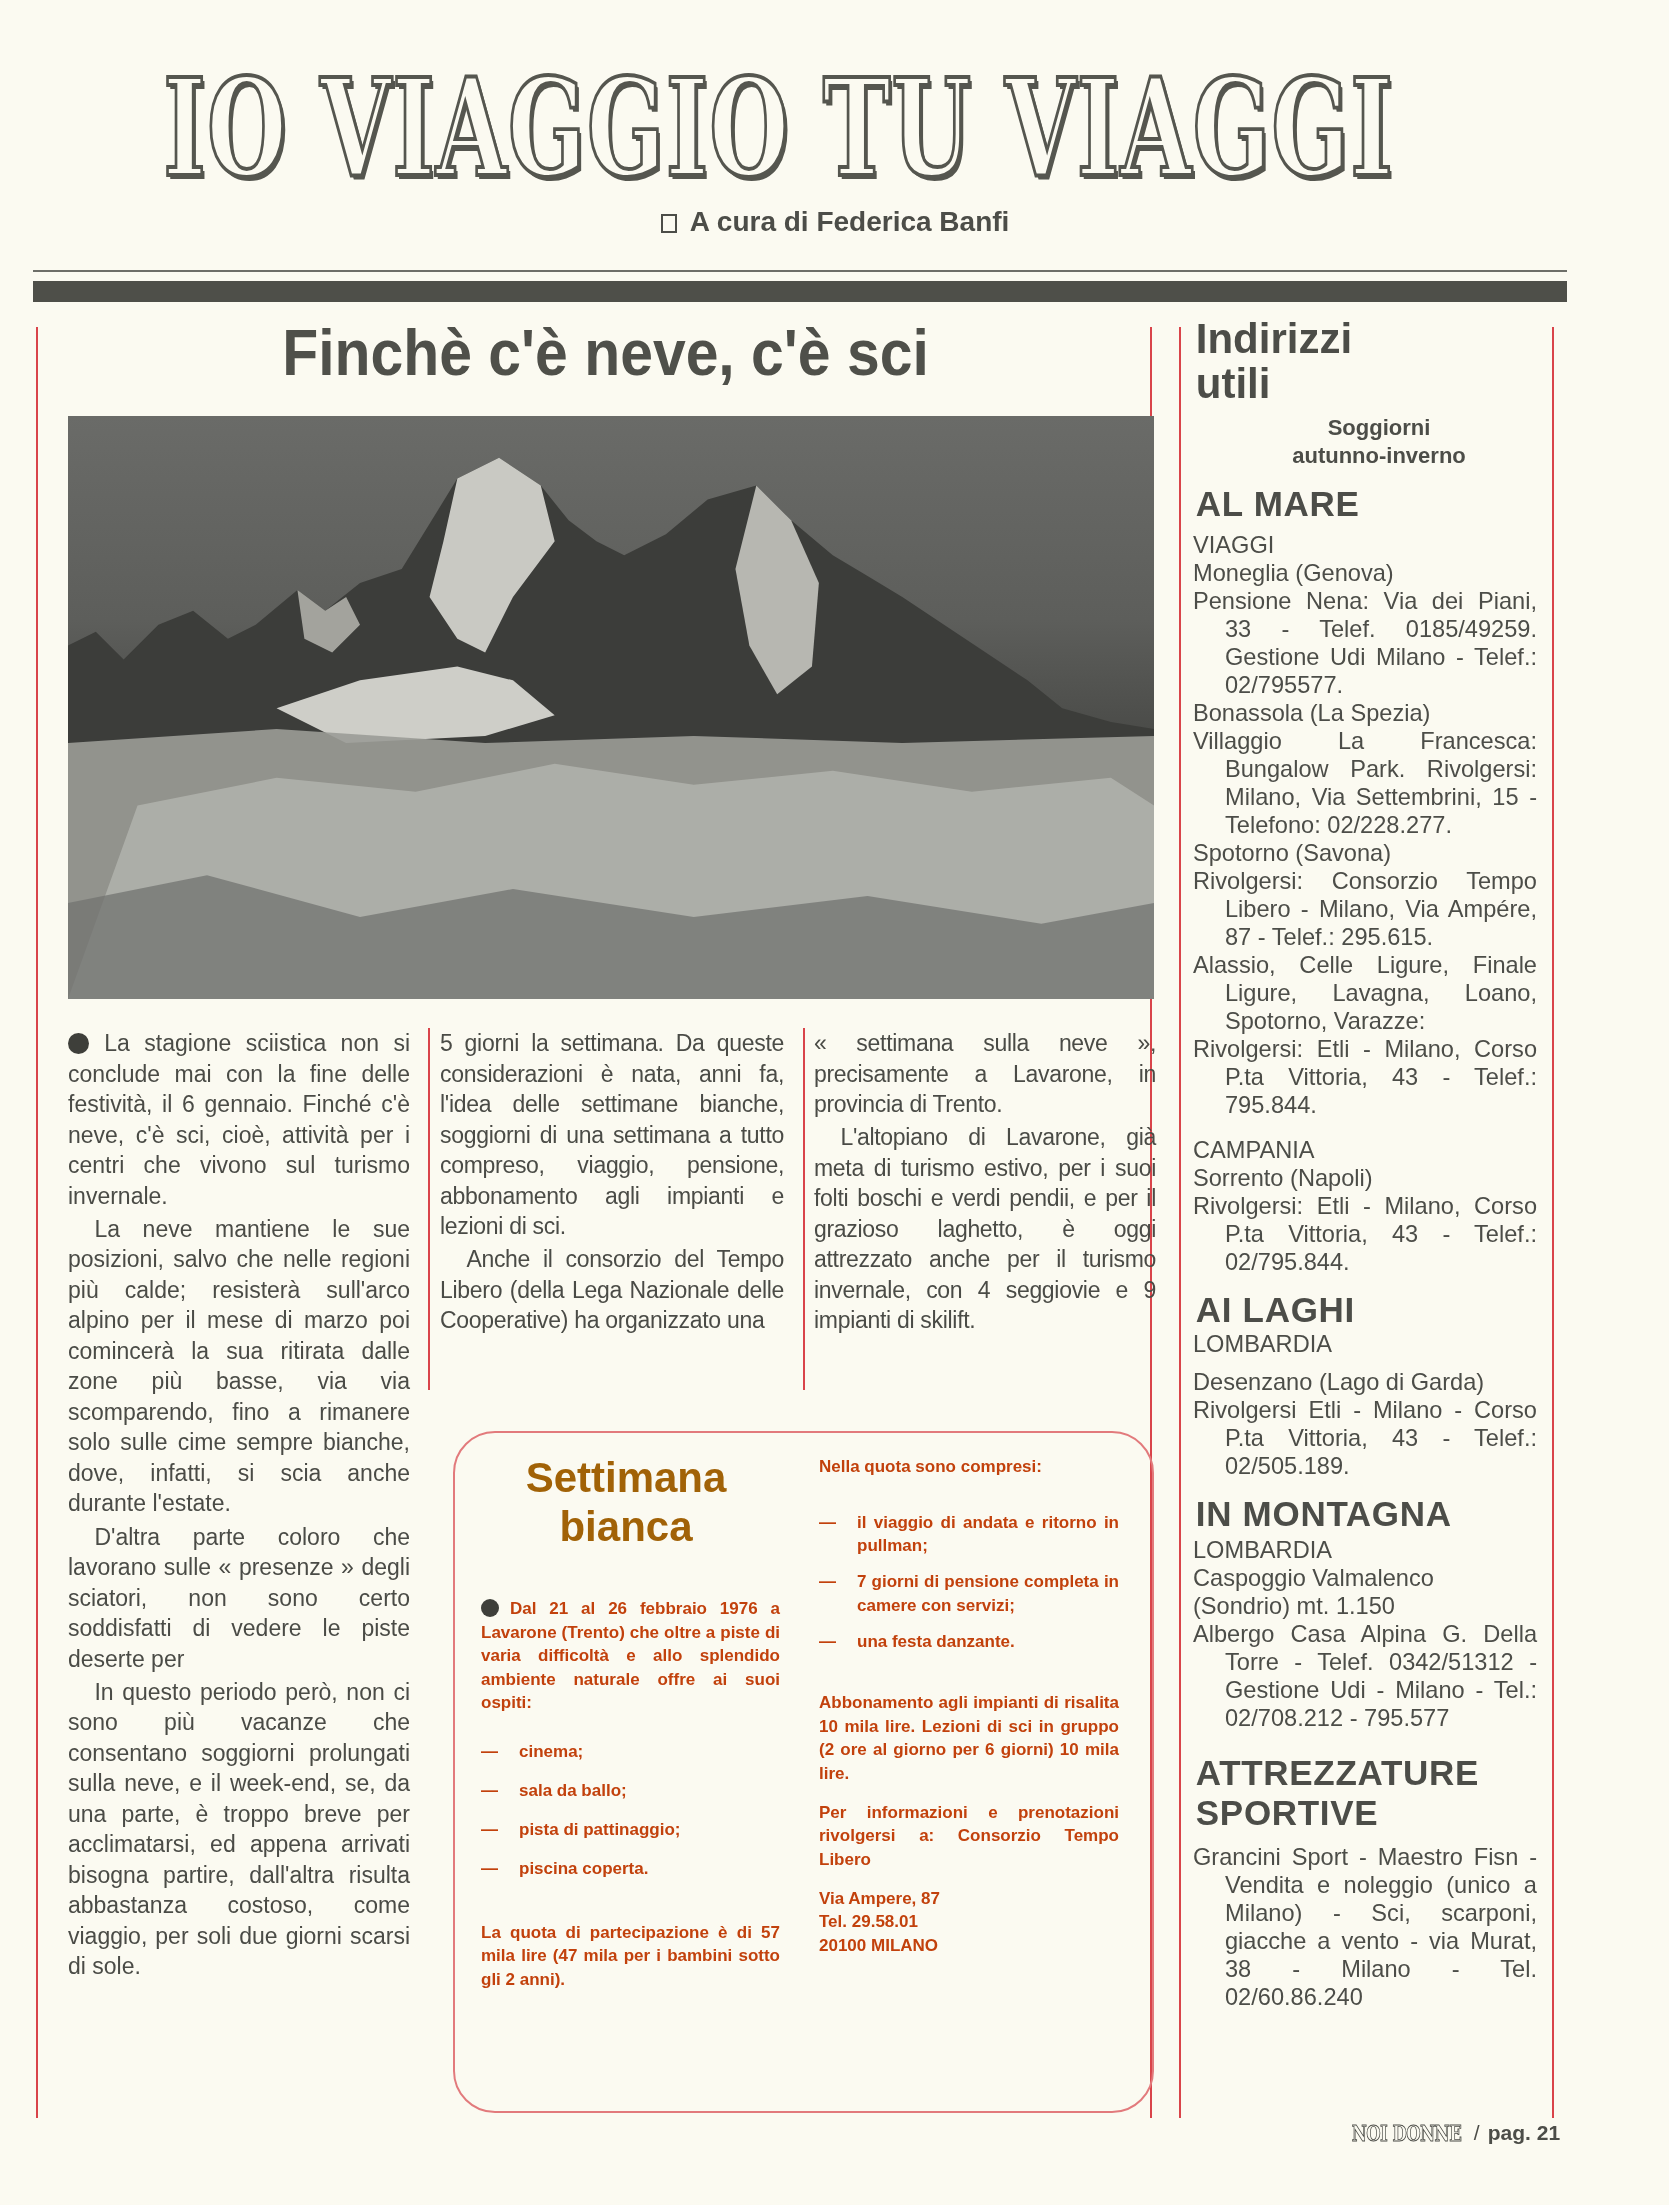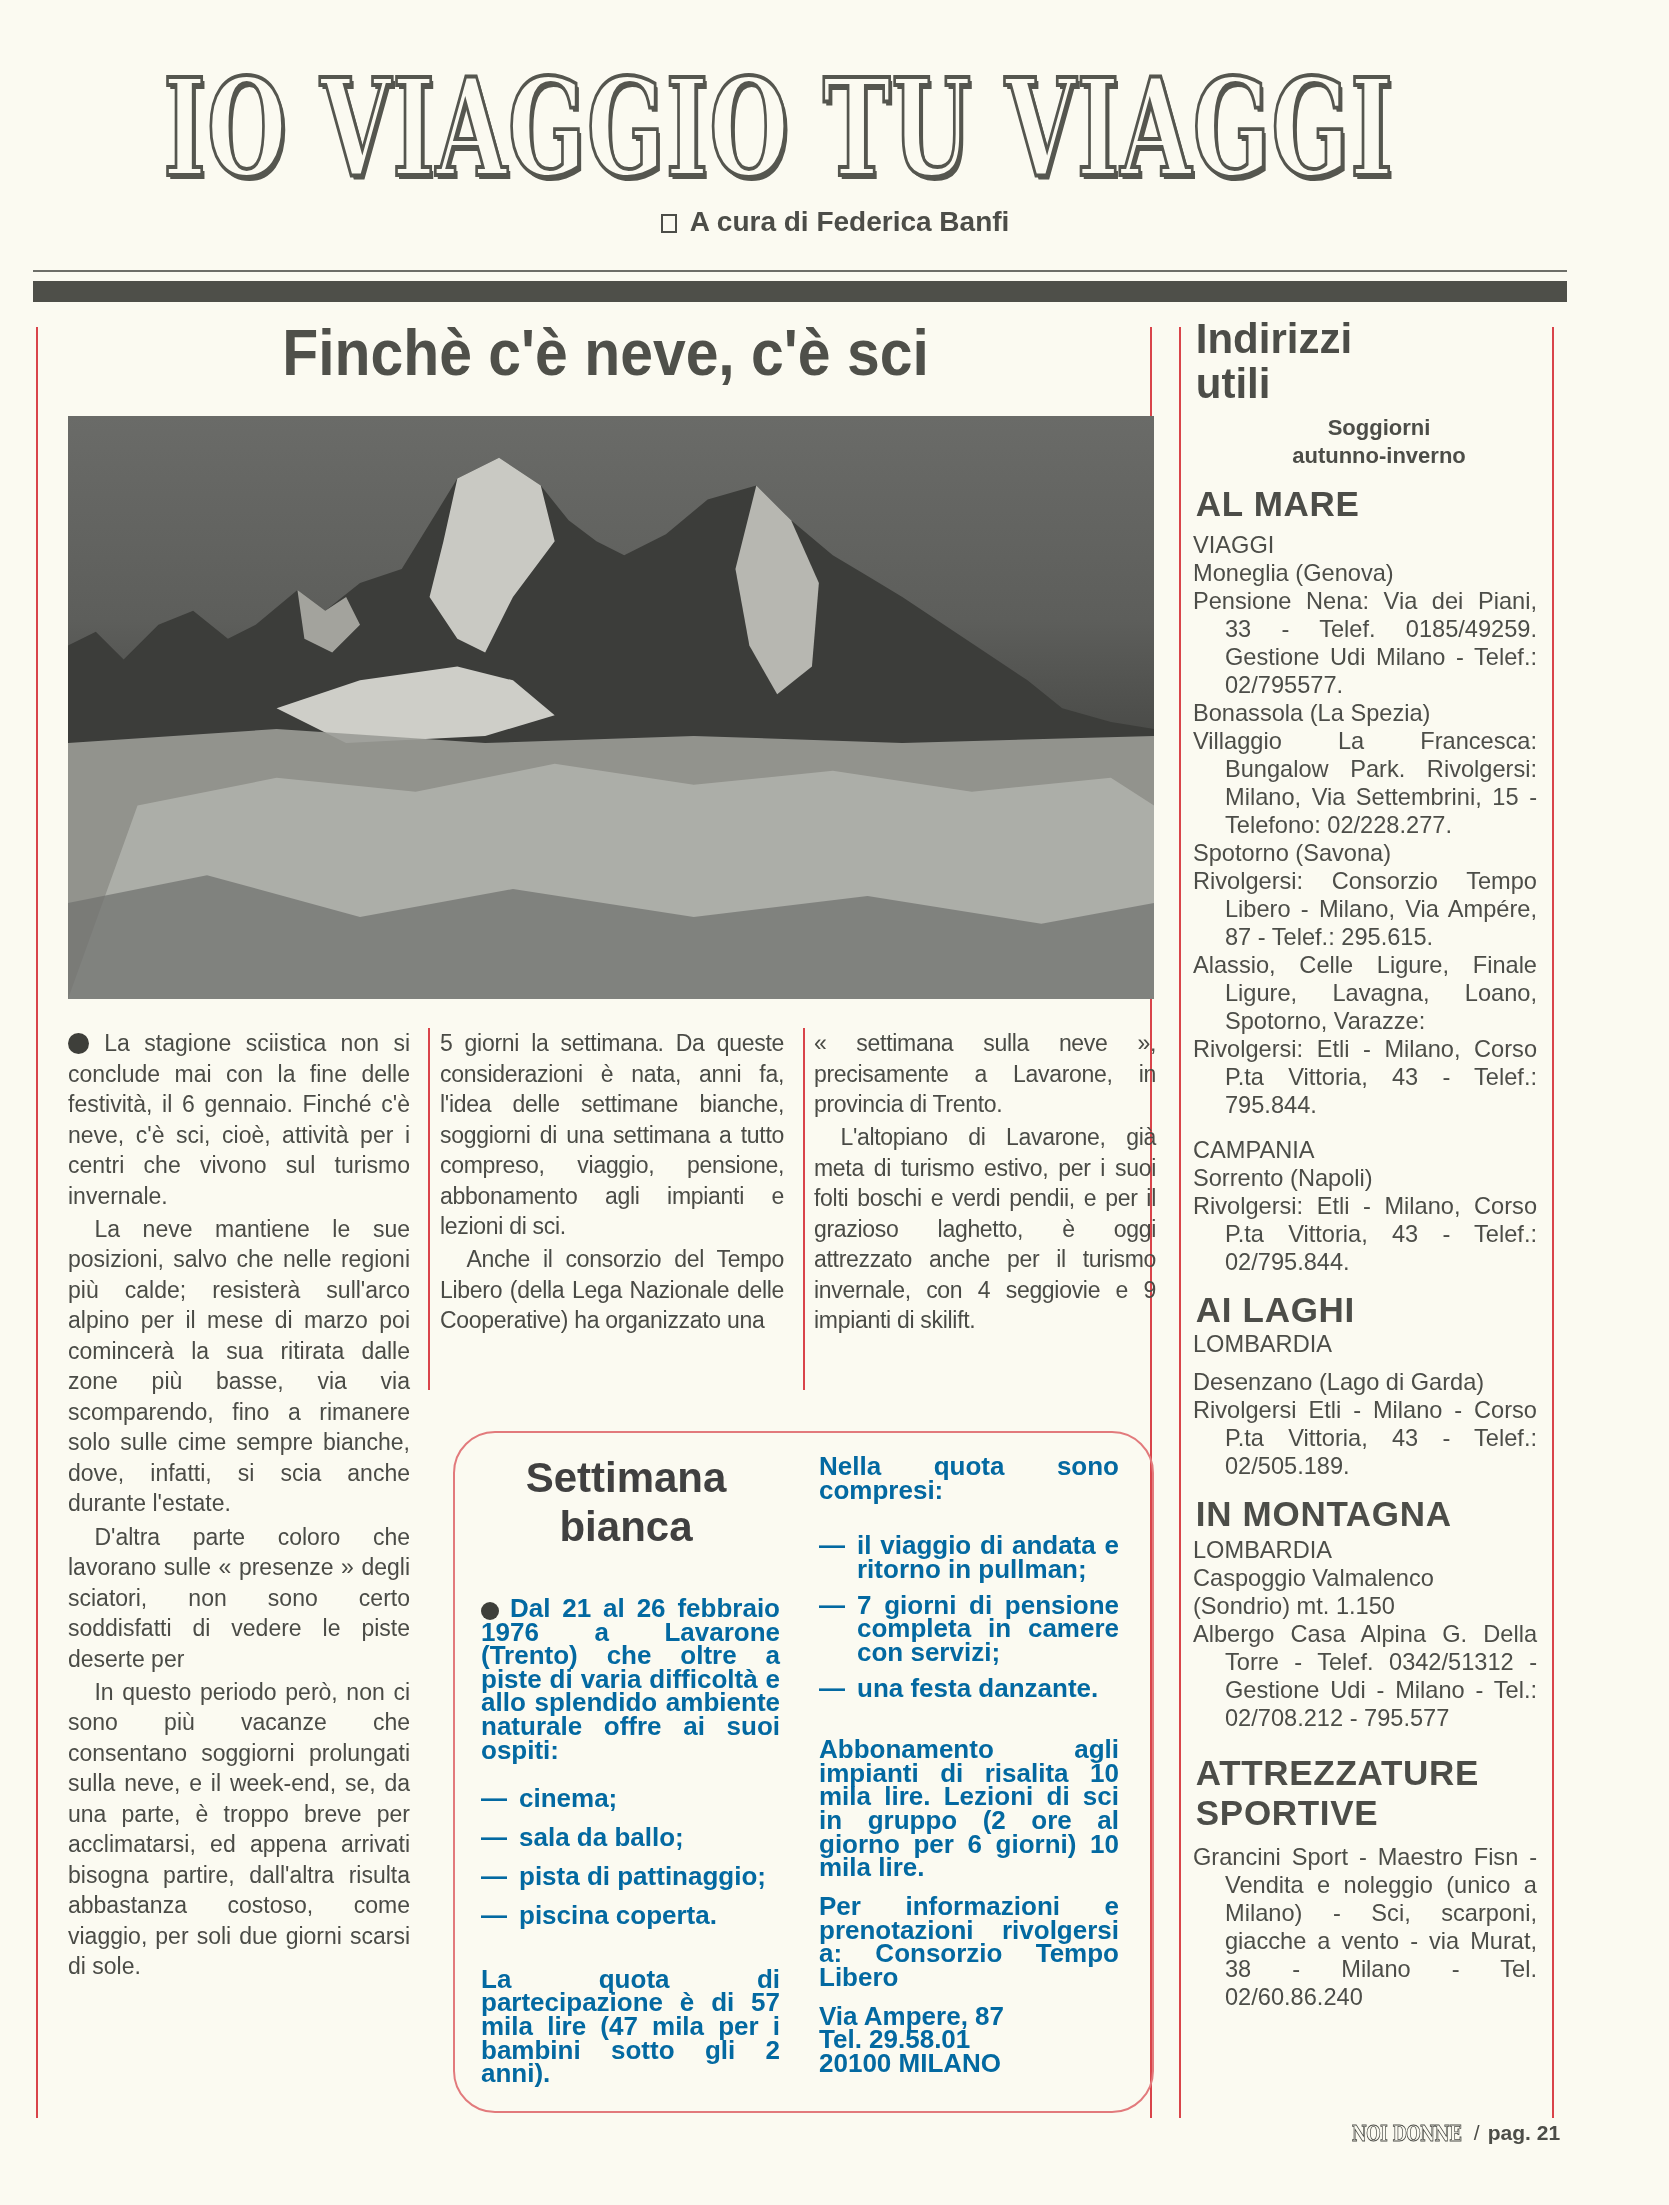--- a/index.html
+++ b/index.html
@@ -75,24 +75,24 @@
     background: #3e3f3a; vertical-align: -2.8px; margin-right: 15.3px;
   }
 
   
   .sbox {
     left: 453px; top: 1431px; width: 701px; height: 682px;
     border: 2.8px solid #e27a7c; border-radius: 42px;
   }
   .sbox-title {
     left: 480px; top: 1453px; width: 292px; text-align: center;
-    font-size: 42px; font-weight: bold; line-height: 49px; color: #404040;
+    font-size: 42px; font-weight: bold; line-height: 49px; color: #a16207;
   }
   .sbox-col {
-    font-size: 26px; font-weight: bold; line-height: 23.6px; color: #0369a1;
+    font-size: 17px; font-weight: bold; line-height: 23.6px; color: #c2410c;
     text-align: justify;
   }
   .sbox-left { left: 481px; top: 1597px; width: 299px; }
   .sbox-right { left: 819px; top: 1455px; width: 300px; }
   .sbox-col .gap { height: 25px; }
   .dash-item { display: flex; margin-bottom: 12.5px; }
   .dash-item .dash { width: 38px; flex: none; }
   .dash-item .txt { flex: 1; }
   .sbox-left .dash-item { margin-bottom: 15.3px; }
 

